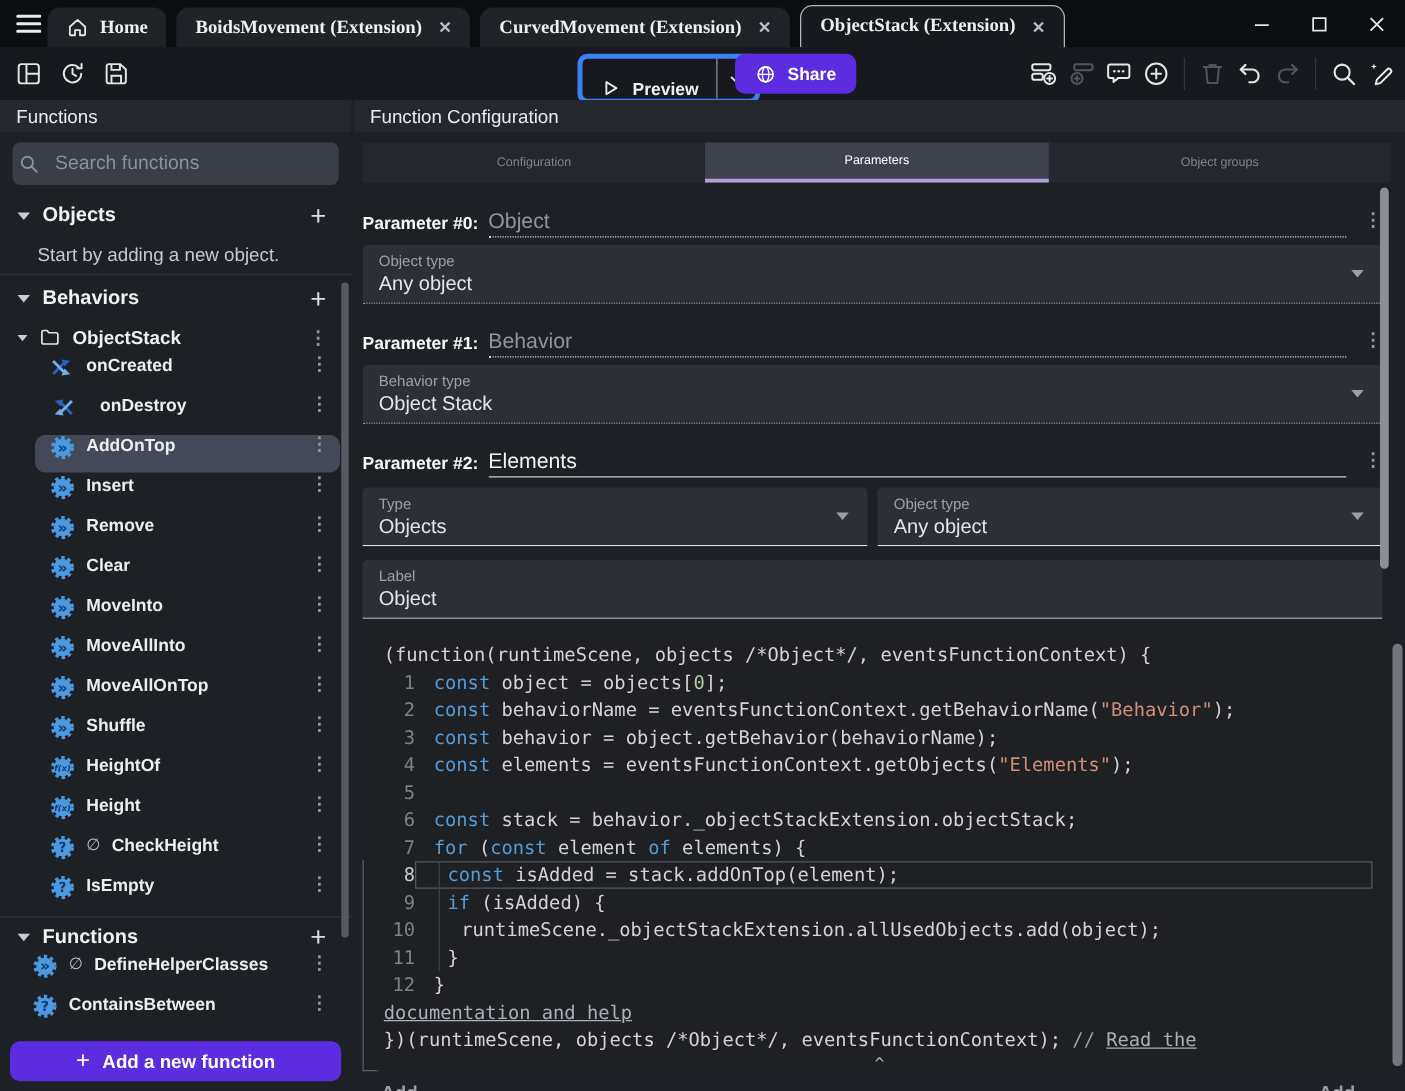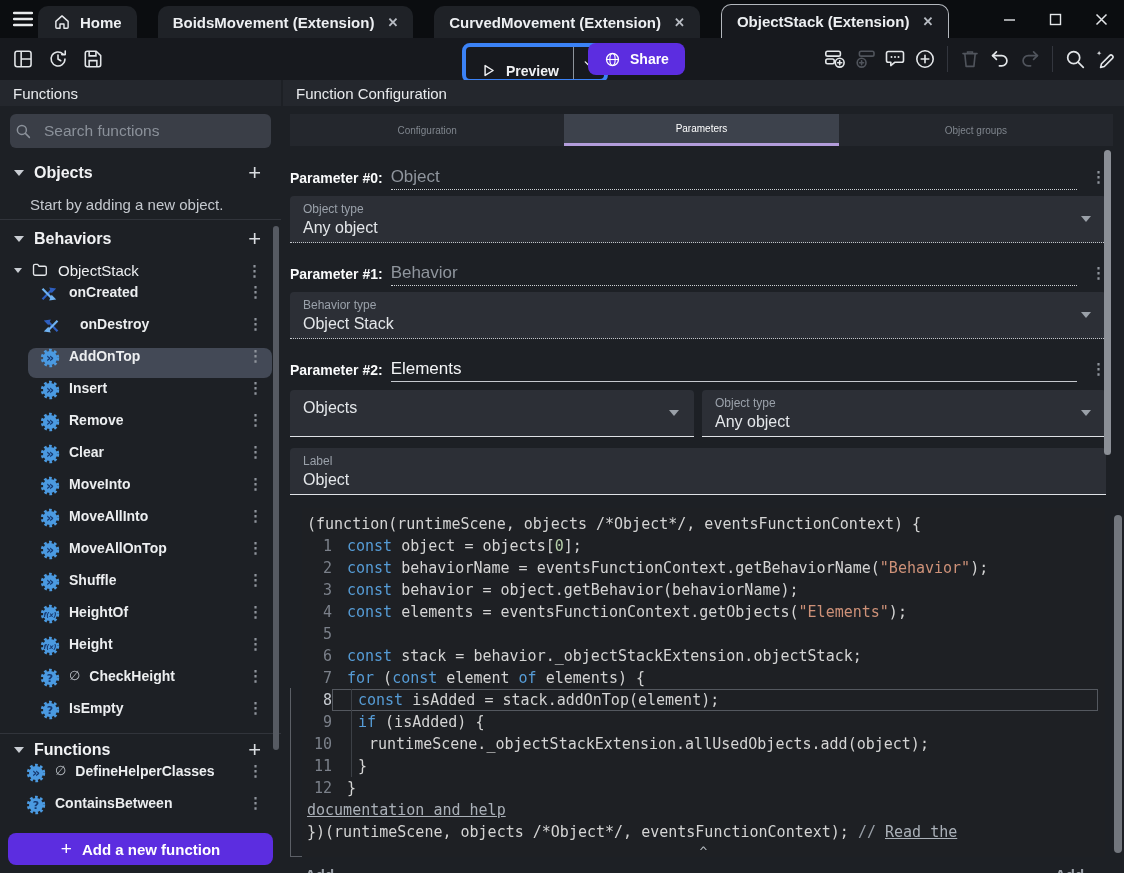--- a/index.html
+++ b/index.html
@@ -2,21 +2,21 @@
 <html><head>
 <meta charset="utf-8">
 <style>
   html,body{margin:0;padding:0;background:#000;}
   .app{position:relative;width:1124px;height:873px;overflow:hidden;background:#1d2025;
        font-family:"Liberation Sans",sans-serif;color:#e8eaed;-webkit-font-smoothing:antialiased;}
   svg{display:block;}
   
   .titlebar{position:absolute;left:0;top:0;width:1124px;height:38px;background:#0b0d10;}
   .hamburger{position:absolute;left:10px;top:8px;width:26px;height:22px;display:flex;align-items:center;justify-content:center;color:#e8eaec;cursor:pointer;}
-  .tabs{position:absolute;left:38px;bottom:0;display:flex;gap:21px;align-items:flex-end;}
+  .tabs{position:absolute;left:38px;bottom:0;display:flex;gap:8px;align-items:flex-end;font-family:Liberation Serif, serif;}
   .tab{height:32px;display:flex;align-items:center;gap:9px;padding:0 15px;background:#1f2227;
        border-radius:10px 10px 0 0;font-size:15px;font-weight:600;color:#edeff2;white-space:nowrap;cursor:pointer;}
   .tab.active{background:#17191e;border:1px solid #b3b7bd;border-bottom:none;height:33px;}
   .tab .tab-close{font-size:13px;color:#b9bdc4;margin-left:4px;}
   .tab .home-ic{color:#e6e8eb;}
   .wincontrols{position:absolute;right:0;top:0;height:38px;display:flex;}
   .winbtn{width:46px;height:38px;display:flex;align-items:center;justify-content:center;color:#e3e6e9;font-size:15px;cursor:pointer;}
   
   .toolbar{position:absolute;left:0;top:38px;width:1124px;height:42px;background:#17191e;}
   .tb-left{position:absolute;left:10px;top:0;height:42px;display:flex;align-items:center;gap:9px;}
@@ -42,21 +42,21 @@
   .search-box input{background:transparent;border:none;outline:none;color:#dfe2e6;font-size:15.5px;width:200px;font-family:inherit;}
   .search-box input::placeholder{color:#8b919a;}
   .sec-row{position:absolute;left:0;width:281px;height:30px;display:flex;align-items:center;box-sizing:border-box;padding:0 14px;gap:10px;}
   .caret{width:0;height:0;border-left:5px solid transparent;border-right:5px solid transparent;border-top:6px solid #c9cdd3;flex-shrink:0;}
   .sec-label{font-size:16px;font-weight:700;color:#f1f2f4;}
   .sec-plus{margin-left:auto;font-size:22px;font-weight:300;color:#d9dce0;cursor:pointer;line-height:1;padding-right:6px;}
   .empty-text{position:absolute;left:30px;top:90px;font-size:15px;color:#c5c9cf;}
   .side-div{position:absolute;left:0;width:281px;height:1px;background:#31343b;}
   .grp-row{position:absolute;left:14px;top:150px;width:252px;height:28px;display:flex;align-items:center;gap:9px;}
   .grp-row .caret{border-top-width:5px;border-left-width:4px;border-right-width:4px;}
-  .grp-label{font-size:15px;font-weight:400;color:#eef0f2;}
+  .grp-label{font-size:15px;font-weight:700;color:#eef0f2;}
   .kebab{font-size:15px;font-weight:700;color:#8f949c;cursor:pointer;line-height:1;}
   .grp-row .kebab{margin-left:auto;padding-right:4px;}
   .fn-row{position:absolute;left:28px;right:9px;height:30px;display:flex;align-items:flex-start;gap:9px;
       box-sizing:border-box;padding-left:12px;border-radius:8px;cursor:pointer;}
   .fn-row.fnc{left:8px;padding-left:18px;}
   .fn-row.selected{background:#434956;}
   .fn-name{font-size:14px;font-weight:600;color:#eceef0;white-space:nowrap;}
   .fn-row .kebab{margin-left:auto;padding-right:9px;}
   .private-sym{font-size:13px;color:#b9bec5;}
   .add-fn-btn{position:absolute;left:8px;right:8px;top:727px;height:32px;border-radius:8px;display:flex;align-items:center;justify-content:center;gap:10px;
@@ -546,20 +546,21 @@
       <div class="fval">Object Stack</div>
       <div class="fchev"></div>
     </div>
 
     <div class="prow" style="top:246px">
       <span class="plab">Parameter #2:</span>
       <span class="pname set">Elements</span>
       <span class="kebab">⋮</span>
     </div>
     <div class="field solid-b" style="top:284px;left:7px;width:404px">
+      <div class="flab">Type</div>
       <div class="fval">Objects</div>
       <div class="fchev"></div>
     </div>
     <div class="field solid-b" style="top:284px;left:419px;width:404px">
       <div class="flab">Object type</div>
       <div class="fval">Any object</div>
       <div class="fchev"></div>
     </div>
     <div class="field solid-b" style="top:342px;left:7px;width:816px">
       <div class="flab">Label</div>

